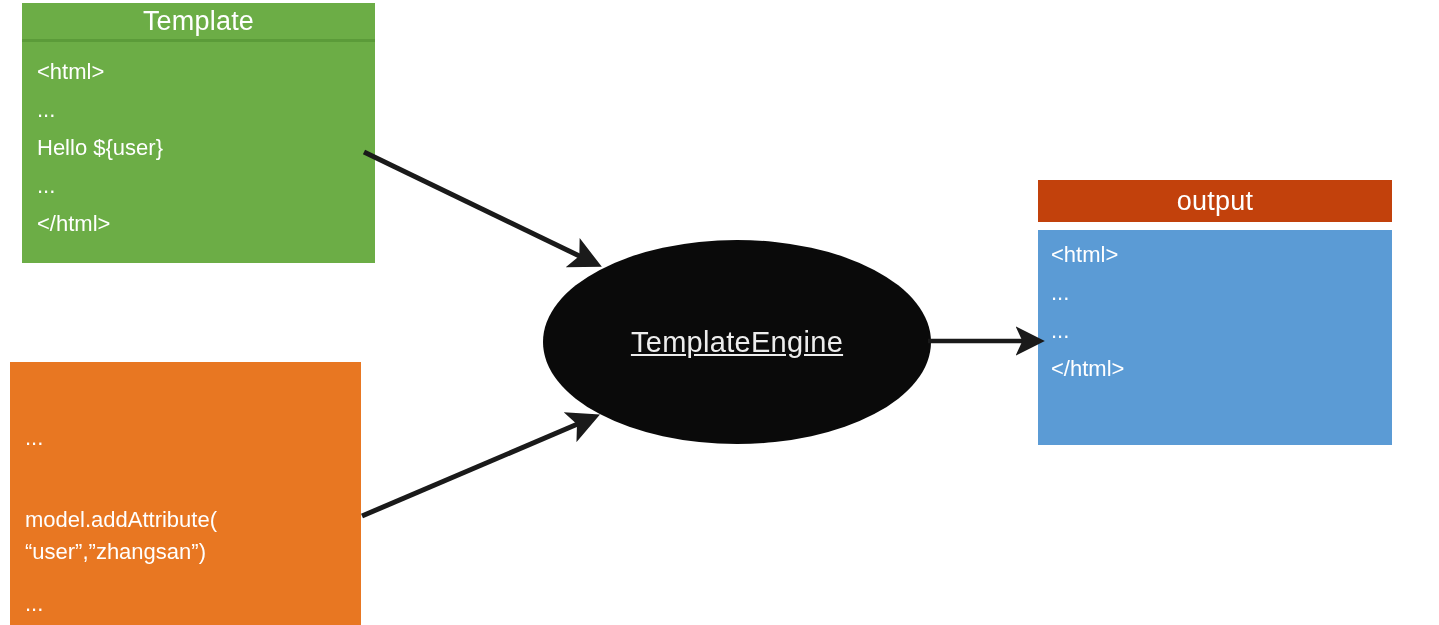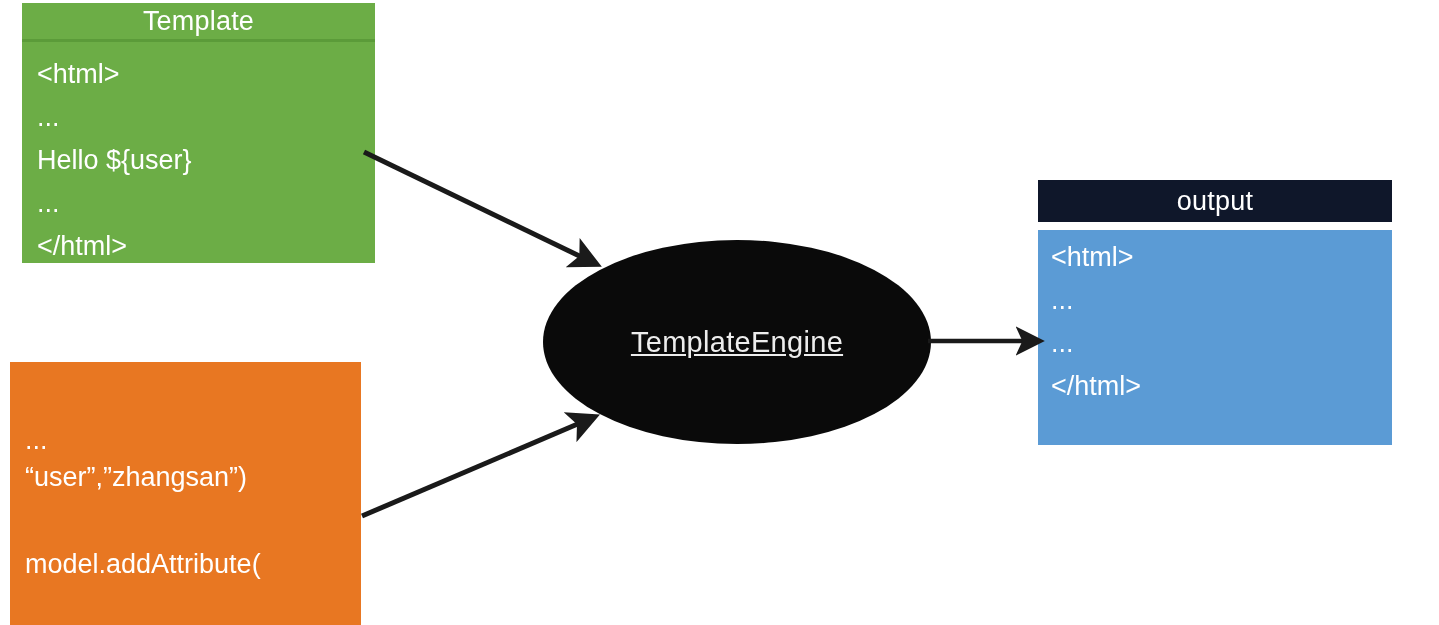--- a/index.html
+++ b/index.html
@@ -43,21 +43,21 @@
     left: 0;
     right: 0;
     box-sizing: border-box;
     color: #ffffff;
     font-size: 27px;
     padding-left: 15px;
     padding-top: 6px;
   }
   .code-line {
     color: #ffffff;
-    font-size: 27px;
+    font-size: 22px;
     line-height: 1.0;
     white-space: pre;
   }
 
   
   #template-card {
     left: 10px;
     top: 3px;
     width: 353px;
     height: 260px;
@@ -102,21 +102,21 @@
   
   #output-card {
     left: 1038px;
     top: 180px;
     width: 354px;
     height: 265px;
     background: transparent;
   }
   #output-card .card-header {
     height: 42px;
-    background: #0f172a;
+    background: #c2410c;
   }
   #output-card .card-body {
     top: 50px;
     bottom: 0;
     background: #5B9BD5;
     padding-left: 13px;
     padding-top: 8px;
   }
   #output-card .code-line { margin-top: 16px; }
   #output-card .code-line:first-child { margin-top: 6px; }
@@ -161,22 +161,22 @@
       <div class="code-line">...</div>
       <div class="code-line">Hello ${user}</div>
       <div class="code-line">...</div>
       <div class="code-line">&lt;/html&gt;</div>
     </div>
   </div>
 
   <div class="card" id="data-card">
     <div class="card-body">
       <div class="code-line dots-top">...</div>
+      <div class="code-line stmt-1">model.addAttribute(</div>
       <div class="code-line stmt-2">“user”,”zhangsan”)</div>
-      <div class="code-line stmt-1">model.addAttribute(</div>
       <div class="code-line dots-bottom">...</div>
     </div>
   </div>
 
   <div id="engine-node">
     <span>TemplateEngine</span>
   </div>
 
   <div class="card" id="output-card">
     <div class="card-header">output</div>

